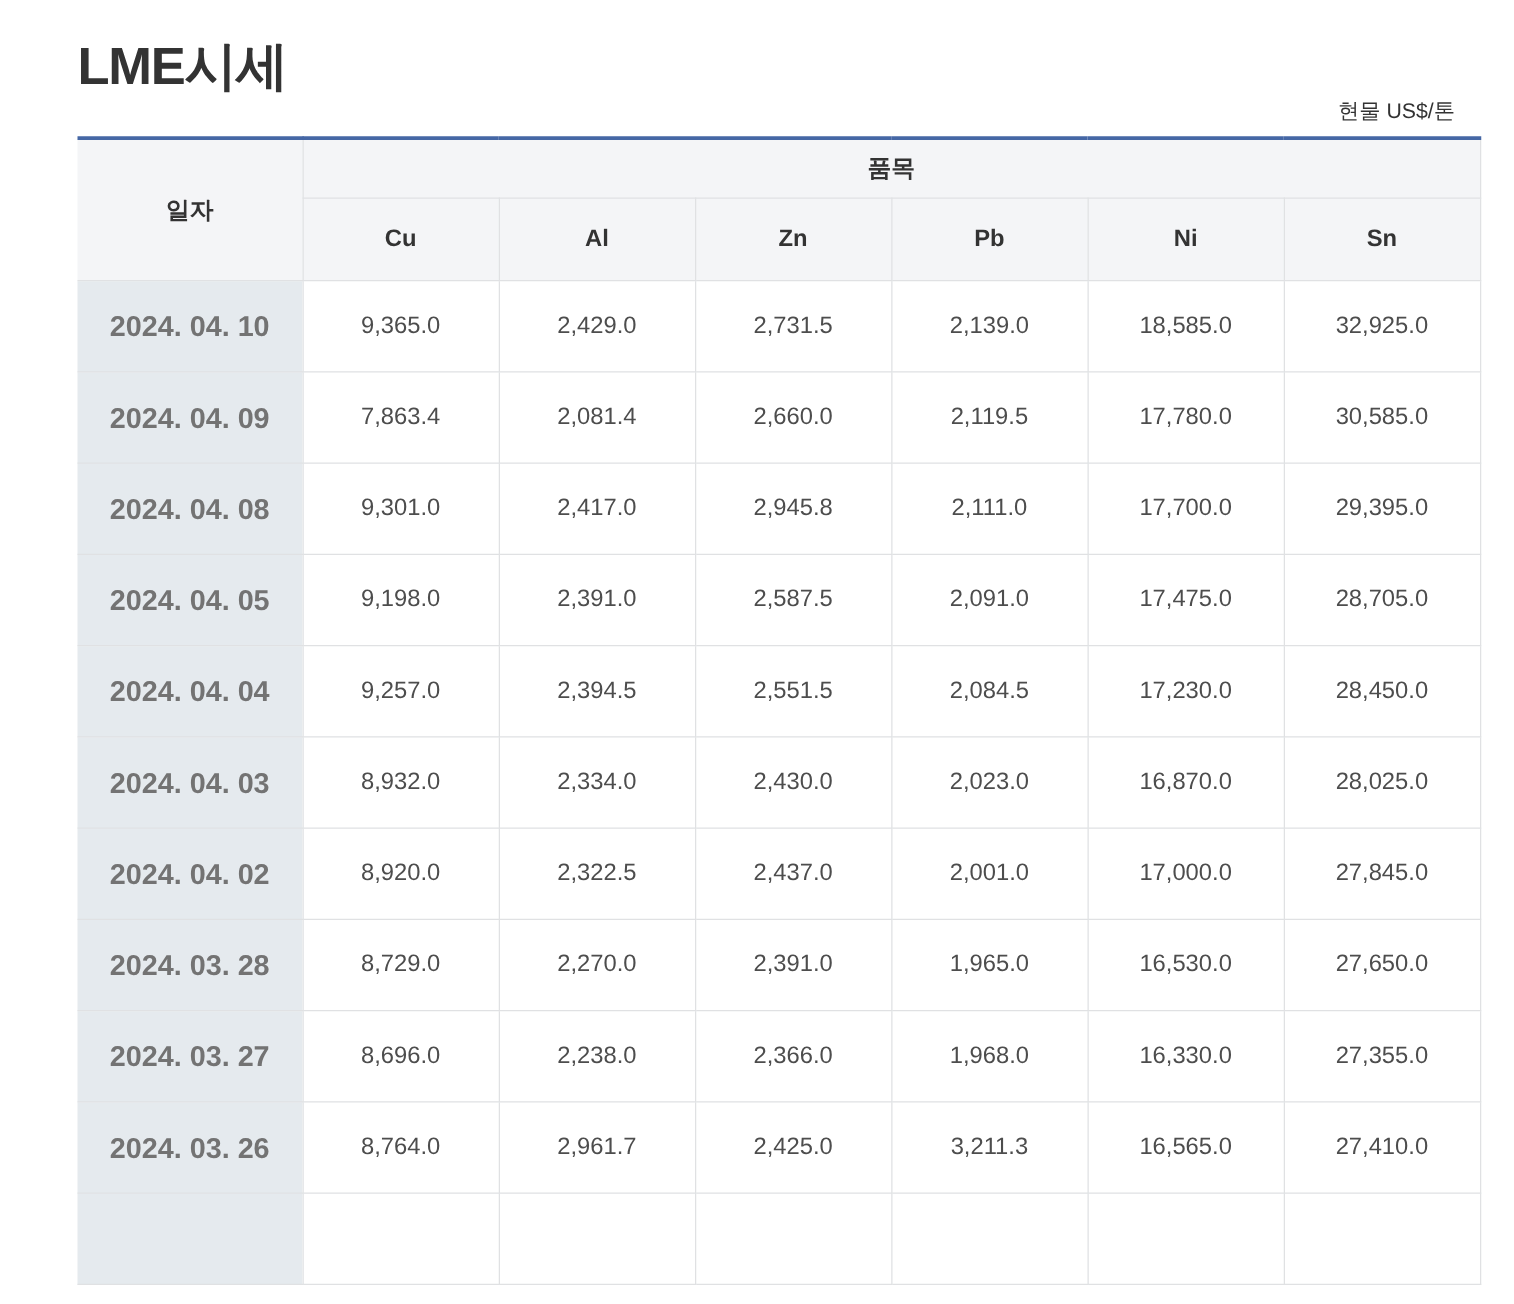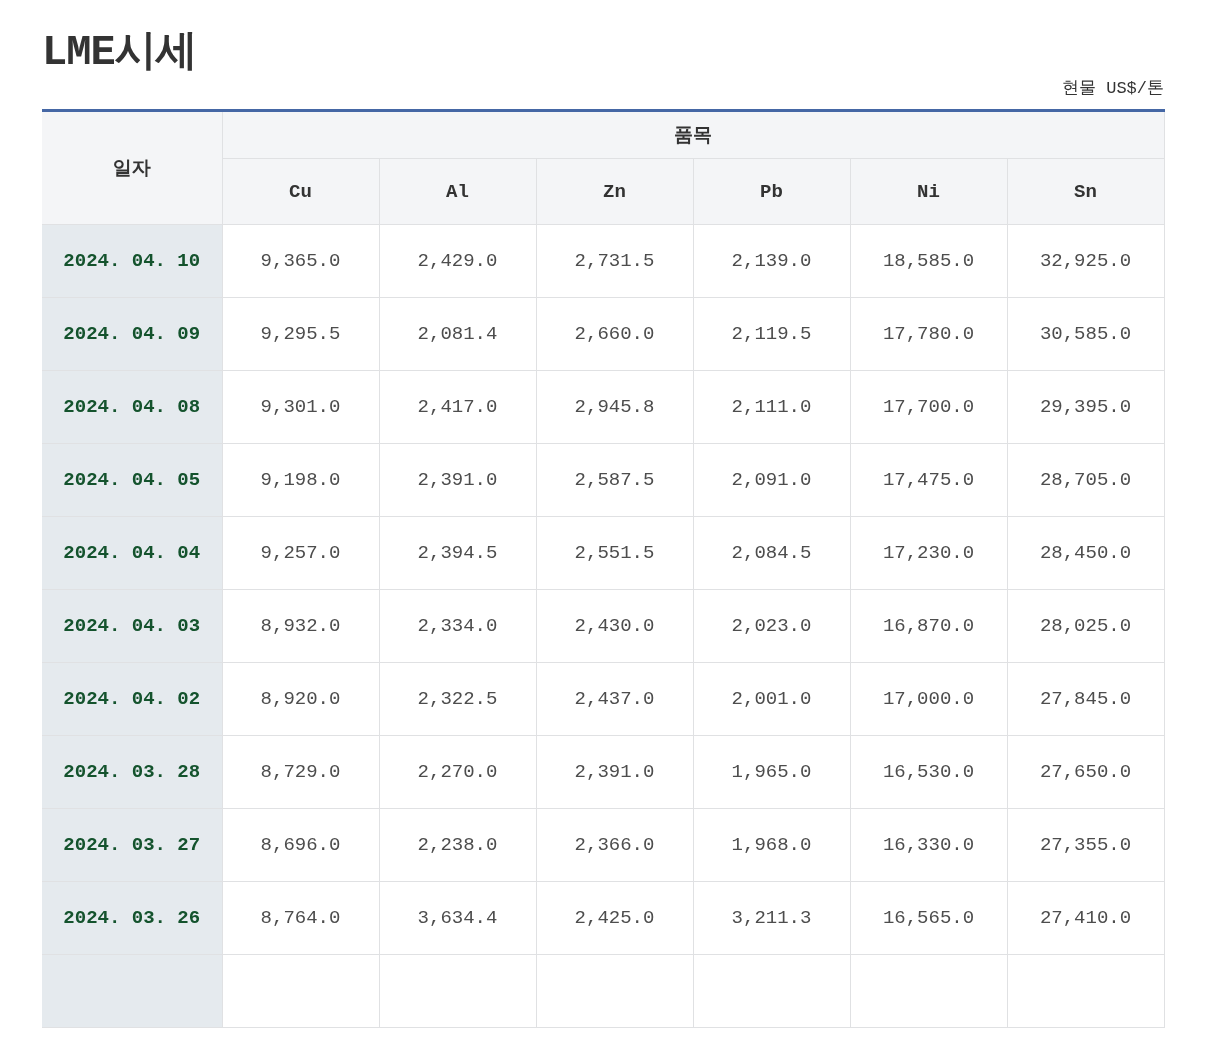--- a/index.html
+++ b/index.html
@@ -8,23 +8,22 @@
     padding: 0;
     background: #ffffff;
     width: 1211px;
     height: 1043px;
     overflow: hidden;
     font-family: "Liberation Sans", "DejaVu Sans", sans-serif;
   }
   .page {
     width: 1211px;
     height: 1043px;
-    padding: 0 47px 0 42px;
+    padding: 0 47px 0 62px;
     overflow: hidden;
-    font-family: Liberation Mono, monospace;
   }
   .page-title {
     margin: 28px 0 0 0;
     font-size: 42px;
     line-height: 50px;
     font-weight: 700;
     color: #333333;
     letter-spacing: -1px;
   }
   .unit-label {
@@ -54,23 +53,23 @@
     font-weight: 700;
     color: #333333;
   }
   .price-table col.date-col { width: 180px; }
   .price-table col.metal-col { width: 157px; }
   .price-table thead tr.group-row th { height: 48px; margin-top: 12px; }
   .price-table thead tr.metal-row th { height: 66px; }
   .price-table tbody tr { height: 73px; }
   .price-table td.date-cell {
     background: var(--date-col-bg, #e5eaee);
-    font-size: 19px;
+    font-size: 23px;
     font-weight: 700;
-    color: #14532d;
+    color: #737373;
   }
   .price-table td.price-cell {
     background: #ffffff;
     font-size: 19px;
     font-weight: 400;
     color: #4d4d4d;
   }
 </style>
 </head>
 <body>
@@ -108,21 +107,21 @@
           <td class="date-cell">2024. 04. 10</td>
           <td class="price-cell">9,365.0</td>
           <td class="price-cell">2,429.0</td>
           <td class="price-cell">2,731.5</td>
           <td class="price-cell">2,139.0</td>
           <td class="price-cell">18,585.0</td>
           <td class="price-cell">32,925.0</td>
         </tr>
         <tr>
           <td class="date-cell">2024. 04. 09</td>
-          <td class="price-cell">9,295.5</td>
+          <td class="price-cell">7,863.4</td>
           <td class="price-cell">2,081.4</td>
           <td class="price-cell">2,660.0</td>
           <td class="price-cell">2,119.5</td>
           <td class="price-cell">17,780.0</td>
           <td class="price-cell">30,585.0</td>
         </tr>
         <tr>
           <td class="date-cell">2024. 04. 08</td>
           <td class="price-cell">9,301.0</td>
           <td class="price-cell">2,417.0</td>
@@ -181,21 +180,21 @@
           <td class="price-cell">8,696.0</td>
           <td class="price-cell">2,238.0</td>
           <td class="price-cell">2,366.0</td>
           <td class="price-cell">1,968.0</td>
           <td class="price-cell">16,330.0</td>
           <td class="price-cell">27,355.0</td>
         </tr>
         <tr>
           <td class="date-cell">2024. 03. 26</td>
           <td class="price-cell">8,764.0</td>
-          <td class="price-cell">3,634.4</td>
+          <td class="price-cell">2,961.7</td>
           <td class="price-cell">2,425.0</td>
           <td class="price-cell">3,211.3</td>
           <td class="price-cell">16,565.0</td>
           <td class="price-cell">27,410.0</td>
         </tr>
         <tr>
           <td class="date-cell"></td>
           <td class="price-cell"></td>
           <td class="price-cell"></td>
           <td class="price-cell"></td>

